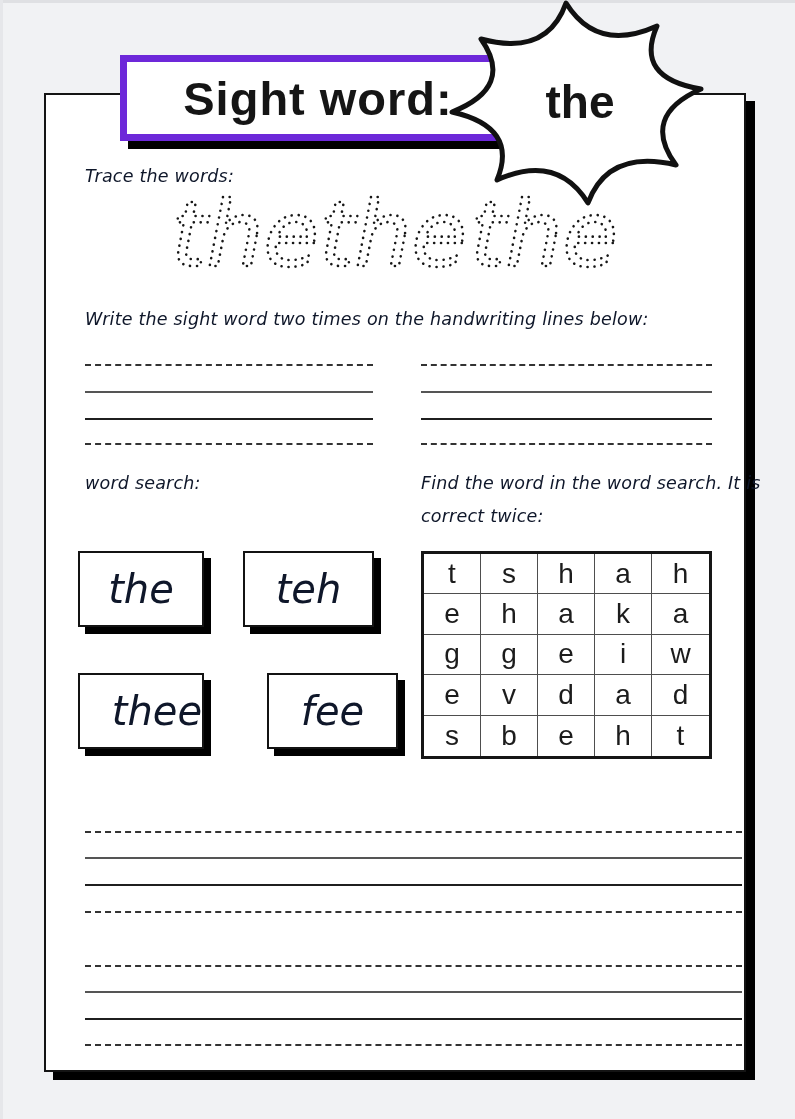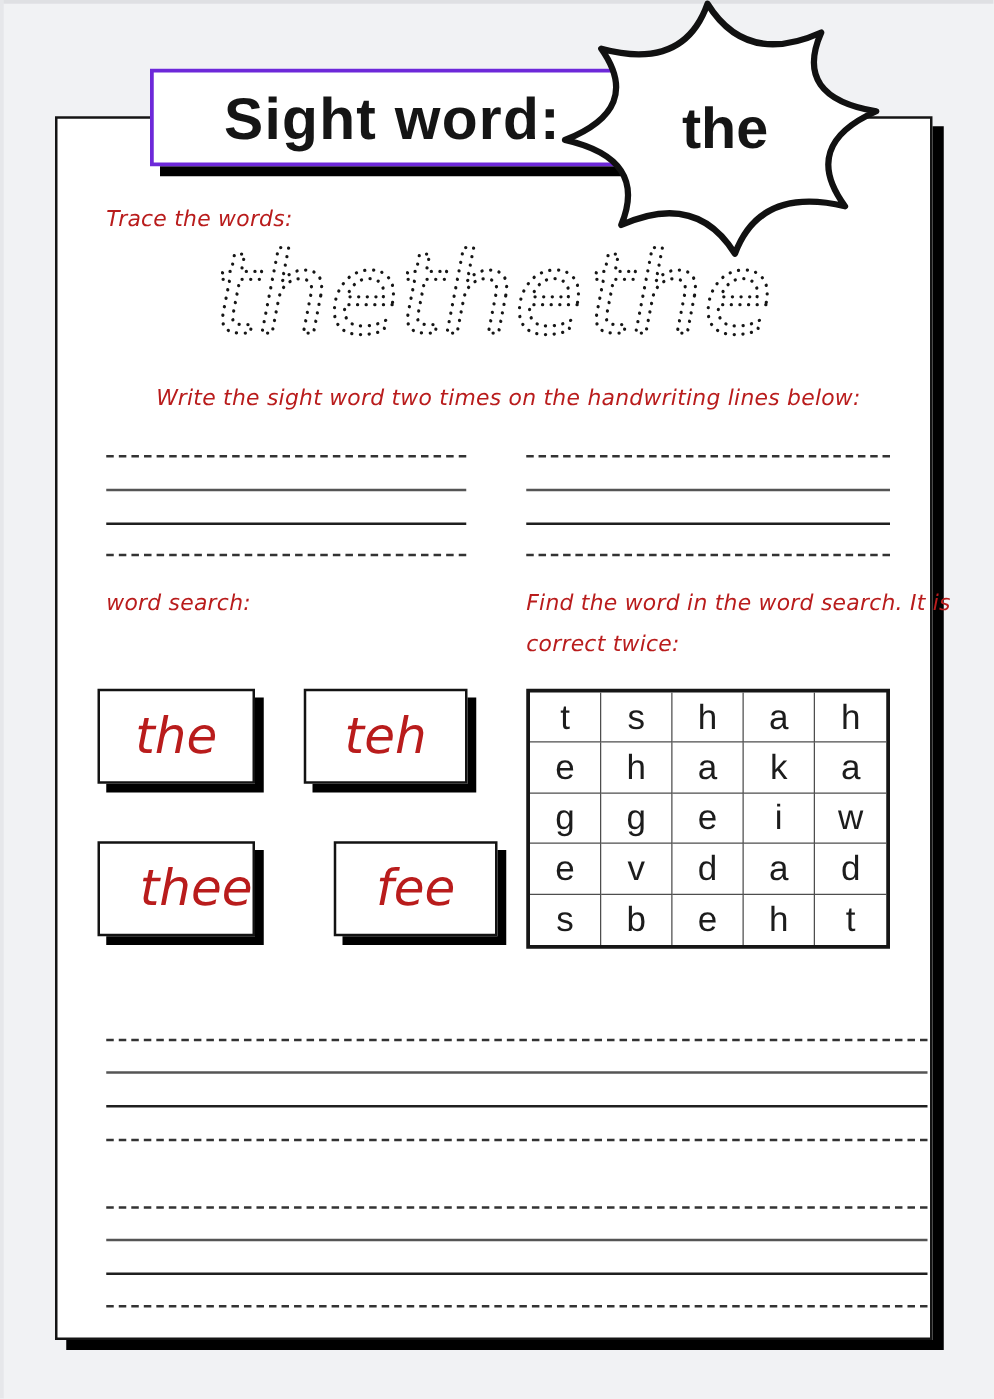--- a/index.html
+++ b/index.html
@@ -5,27 +5,27 @@
   html,body{margin:0;padding:0;background:#f1f2f4;}
   .canvas{position:relative;width:795px;height:1119px;background:#f1f2f4;overflow:hidden;
           font-family:"Liberation Sans",sans-serif;color:#1a1a1a;}
   .edge-top{position:absolute;left:0;top:0;width:100%;height:3px;background:#dfe0e3;}
   .edge-left{position:absolute;left:0;top:0;width:3px;height:100%;background:#e6e7ea;}
 
   .paper{position:absolute;left:44px;top:93px;width:698px;height:975px;background:#ffffff;
          border:2px solid #141414;box-shadow:9px 8px 0 #000000;}
 
   .title-box{position:absolute;left:120px;top:55px;width:382px;height:72px;background:#ffffff;
-             border:3px solid #6d28d9;box-shadow:8px 8px 0 #000000;z-index:2;
+             border:7px solid #6d28d9;box-shadow:8px 8px 0 #000000;z-index:2;
              display:flex;align-items:center;justify-content:center;}
   .title-text{font-size:47px;font-weight:700;letter-spacing:1px;color:#151515;}
 
   .burst{position:absolute;left:452px;top:6px;z-index:3;overflow:visible;}
 
-  .hand{font-family:"DejaVu Sans","Liberation Sans",sans-serif;font-style:italic;color:#b91c1c;}
+  .hand{font-family:"DejaVu Sans","Liberation Sans",sans-serif;font-style:italic;color:#0f172a;}
   .section-label{position:absolute;font-size:17.5px;letter-spacing:0.2px;}
   .label-2line{line-height:33px;}
 
   .ln{position:absolute;height:0;}
   .ln-dash{border-top:2px dashed #333333;}
   .ln-gray{border-top:2px solid #555555;}
   .ln-dark{border-top:2px solid #1f1f1f;}
 
   .opt-box{position:absolute;background:#ffffff;border:2.5px solid #131313;box-shadow:7px 7px 0 #000000;
            display:flex;align-items:center;justify-content:center;cursor:pointer;}
@@ -61,21 +61,21 @@
 
   <div class="section-label hand" style="left:85px;top:166px;">Trace the words:</div>
   <svg class="trace-svg" width="580" height="105" viewBox="0 0 580 105">
     <g fill="none" stroke="#161616" stroke-width="2.6" stroke-dasharray="0.1 6.8" stroke-linecap="round" font-family="DejaVu Sans, sans-serif" font-style="italic" font-size="90">
       <text x="165" y="78" text-anchor="middle">the</text>
       <text x="313" y="78" text-anchor="middle">the</text>
       <text x="464" y="78" text-anchor="middle">the</text>
     </g>
   </svg>
 
-  <div class="section-label hand" style="left:85px;top:309px;margin-left:40px;">Write the sight word two times on the handwriting lines below:</div>
+  <div class="section-label hand" style="left:85px;top:309px;">Write the sight word two times on the handwriting lines below:</div>
 
   <div class="ln ln-dash" style="left:85px;top:364px;width:288px;"></div>
   <div class="ln ln-gray" style="left:85px;top:391px;width:288px;"></div>
   <div class="ln ln-dark" style="left:85px;top:418px;width:288px;"></div>
   <div class="ln ln-dash" style="left:85px;top:443px;width:288px;"></div>
 
   <div class="ln ln-dash" style="left:421px;top:364px;width:291px;"></div>
   <div class="ln ln-gray" style="left:421px;top:391px;width:291px;"></div>
   <div class="ln ln-dark" style="left:421px;top:418px;width:291px;"></div>
   <div class="ln ln-dash" style="left:421px;top:443px;width:291px;"></div>

